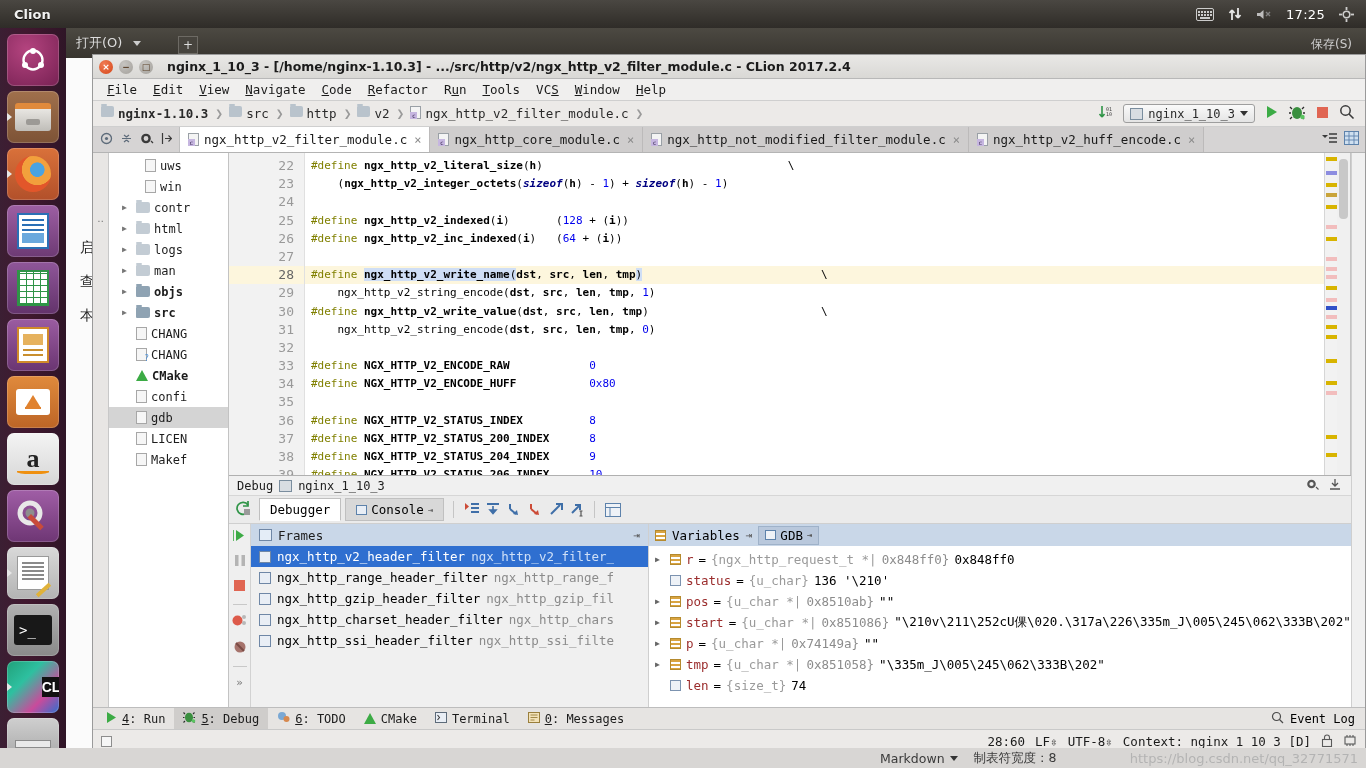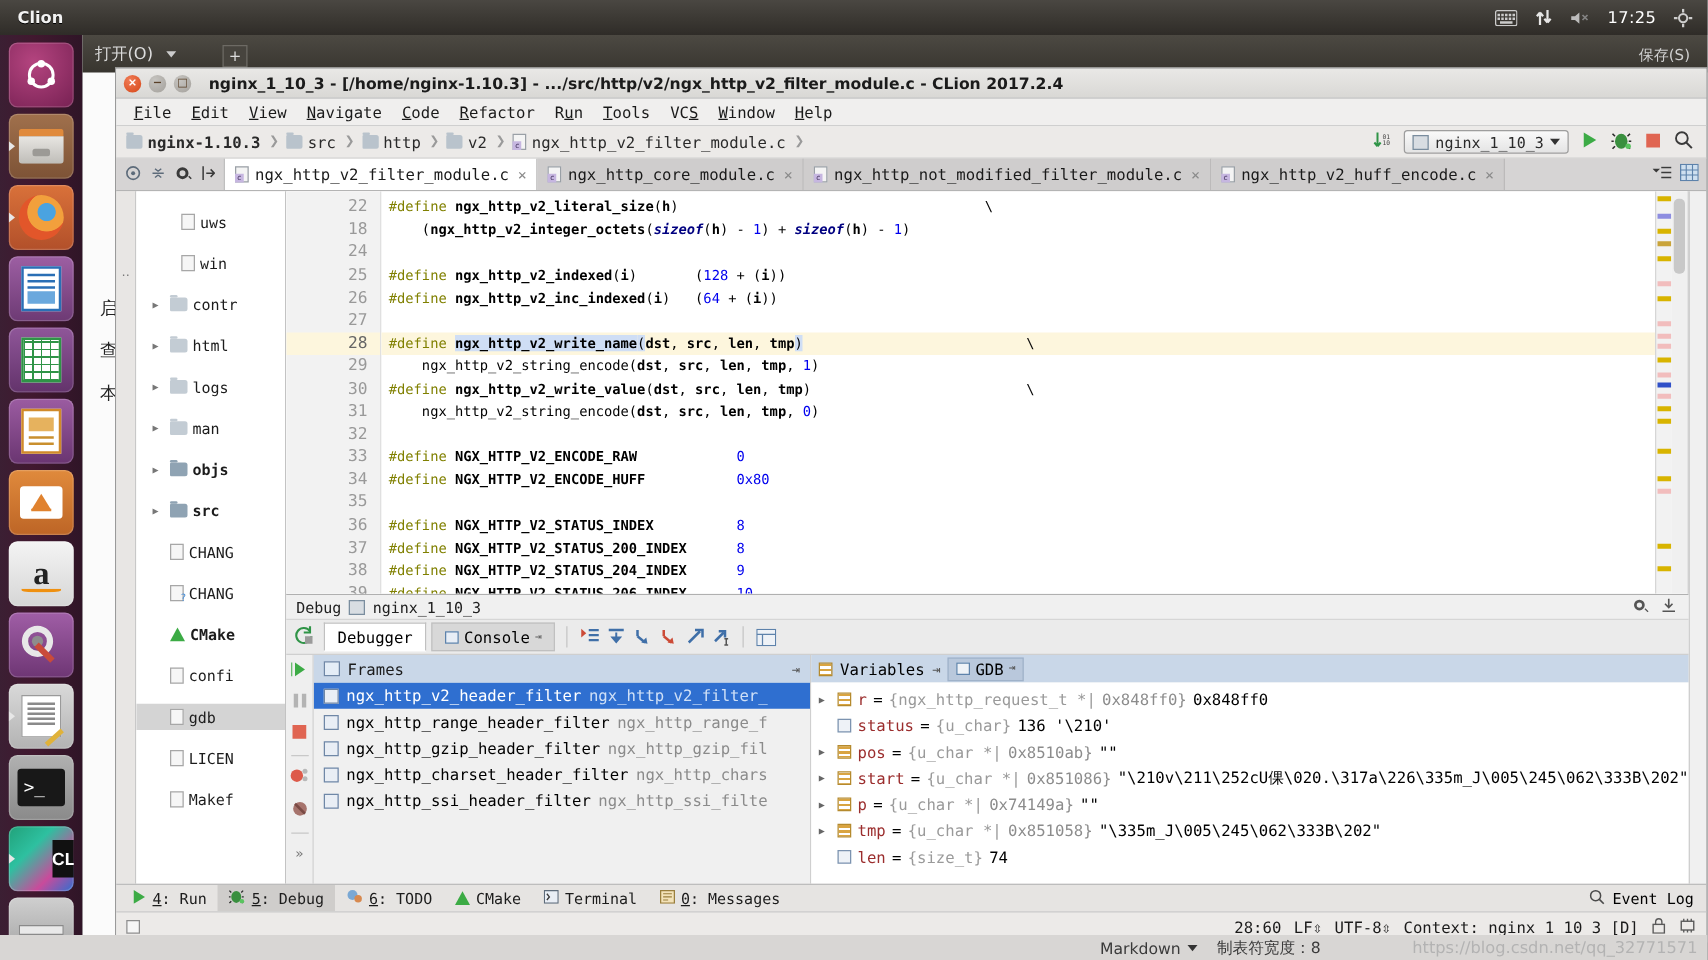--- a/index.html
+++ b/index.html
@@ -84,21 +84,21 @@
     display:flex; align-items:center; padding-left:6px; gap:0px;
     font-family:"DejaVu Sans Mono", monospace; font-size:12.5px; color:#1a1a1a;
   }
   #menubar .mi{ padding:2px 8px; cursor:default; }
   #menubar .mi span.u{ text-decoration:underline; }
   #navbar{
     height:26px; background:#eceae8; border-bottom:1px solid #cfcfcf;
     display:flex; align-items:center; padding-left:8px;
     font-family:"DejaVu Sans Mono", monospace; font-size:12.5px; color:#2a2a2a;
   }
-  .crumb{ display:flex; align-items:center; gap:4px; padding-right:3px;}
+  .crumb{ display:flex; gap:4px; padding-right:3px;}
   .crumb .sep{ color:#9a9a9a; margin:0 3px; font-size:13px;}
   .crumb.bold{ font-weight:bold; }
   .fold-ico{ width:13px;height:11px;background:#b9c3cc; border-radius:1px 2px 2px 1px;
      position:relative; display:inline-block;}
   .fold-ico:before{content:"";position:absolute;left:0;top:-2px;width:6px;height:2px;background:#b9c3cc;border-radius:1px;}
   .cfile-ico{width:11px;height:13px;background:#f4f4f4;border:1px solid #9aa0a6;position:relative;display:inline-block;}
   .cfile-ico:after{content:"c";position:absolute;left:-1px;bottom:-1px;width:7px;height:7px;background:#c6b6e0;
      color:#3b2a55;font-size:6px;line-height:7px;text-align:center;font-family:"DejaVu Sans",sans-serif;}
   #navbar .right{ margin-left:auto; display:flex; align-items:center; gap:9px; padding-right:10px;}
   .runcfg{
@@ -124,21 +124,21 @@
   #leftrail{
     width:16px; background:#e8e6e4; border-right:1px solid #c8c8c8;
     display:flex; flex-direction:column; align-items:center; padding-top:6px;
   }
   .vlabel{ writing-mode:vertical-rl; font-size:10px; color:#444; letter-spacing:.5px;}
   #projtree{
     width:120px; background:#ffffff; border-right:1px solid #c3c3c3;
     font-family:"DejaVu Sans Mono", monospace; font-size:12px; color:#1c1c1c;
     overflow:hidden; padding-top:2px;
   }
-  .trow{ height:21px; display:flex; align-items:center; gap:4px; padding-left:4px; white-space:nowrap;margin-top:12px;}
+  .trow{ height:21px; display:flex; align-items:center; gap:4px; padding-left:4px; white-space:nowrap;}
   .trow.sel{ background:#d4d4d4; }
   .tarrow{ width:10px; color:#777; font-size:8px; }
   .ficon{ width:11px;height:13px;background:#f6f6f6;border:1px solid #a7a7a7; position:relative;}
   .ficon.q:after{content:"?";position:absolute;right:-3px;bottom:-3px;color:#4a90d9;font-size:8px;}
   .dicon{ width:14px;height:11px;background:#c3ccd4;border-radius:1px 2px 2px 1px; position:relative;}
   .dicon.dark{ background:#8fa3b3;}
   .dicon:before{content:"";position:absolute;left:0;top:-2px;width:6px;height:2px;background:inherit;border-radius:1px;}
   .trow.bold{ font-weight:bold; }
   .cmake-ico{width:0;height:0;border-left:6px solid transparent;border-right:6px solid transparent;border-bottom:11px solid #3cab45;}
   
@@ -348,21 +348,21 @@
     <div style="width:32px;height:34px;background:#fff;border:1px solid #9a9a9a;position:relative;">
       <div style="position:absolute;left:4px;top:5px;right:4px;height:1.5px;background:#8a8a8a;box-shadow:0 4px 0 #8a8a8a,0 8px 0 #8a8a8a,0 12px 0 #8a8a8a,0 16px 0 #8a8a8a;"></div>
       </div>
     <div style="position:absolute;right:7px;bottom:7px;width:17px;height:4px;background:#e0b23a;transform:rotate(-42deg);"></div>
   <span class="pip-l"></span>
     </div>
   <div class="lico" style="background:linear-gradient(180deg,#b1b1b1,#8a8a8a);">
     <div style="width:38px;height:30px;background:#181818;border-radius:3px;color:#fff;font-family:'DejaVu Sans Mono',monospace;font-size:14px;display:flex;align-items:center;padding-left:5px;">&gt;_</div>
   </div>
   <div class="lico" style="background:linear-gradient(135deg,#21a179 0%,#2ec0a0 35%,#c94b9b 70%,#2f6fd0 100%);">
-    <div style="width:30px;height:30px;background:#111;display:flex;align-items:center;justify-content:center;color:#fff;font-weight:bold;font-size:14px;font-family:'Liberation Sans',sans-serif;margin-left:36px;">CL</div>
+    <div style="width:30px;height:20px;background:#111;display:flex;align-items:center;justify-content:center;color:#fff;font-weight:bold;font-size:14px;font-family:'Liberation Sans',sans-serif;margin-left:36px;">CL</div>
   <span class="pip-l"></span>
     </div>
   <div class="lico" style="background:linear-gradient(180deg,#cfcfcf,#9e9e9e);">
     <div style="width:36px;height:8px;background:#e9e9e9;border:1px solid #8a8a8a;box-shadow:0 10px 0 #e9e9e9, 0 10px 0 1px #8a8a8a;"></div>
   </div>
 </div>
 
 <div id="bg-window"></div>
 <div id="bg-titlebar">
   <span style="display:flex;align-items:center;gap:11px;">
@@ -608,21 +608,21 @@
           <span class="tarrow"></span>
           <span class="ficon"></span>
           <span>Makef</span>
         </div>
       </div>
 
     <div id="editorwrap">
       <div id="editor">
         <div id="gutter">
             <div class="ln">22</div>
-            <div class="ln">18</div>
+            <div class="ln">23</div>
             <div class="ln">24</div>
             <div class="ln">25</div>
             <div class="ln">26</div>
             <div class="ln">27</div>
             <div class="ln cur">28</div>
             <div class="ln">29</div>
             <div class="ln">30</div>
             <div class="ln">31</div>
             <div class="ln">32</div>
             <div class="ln">33</div>

